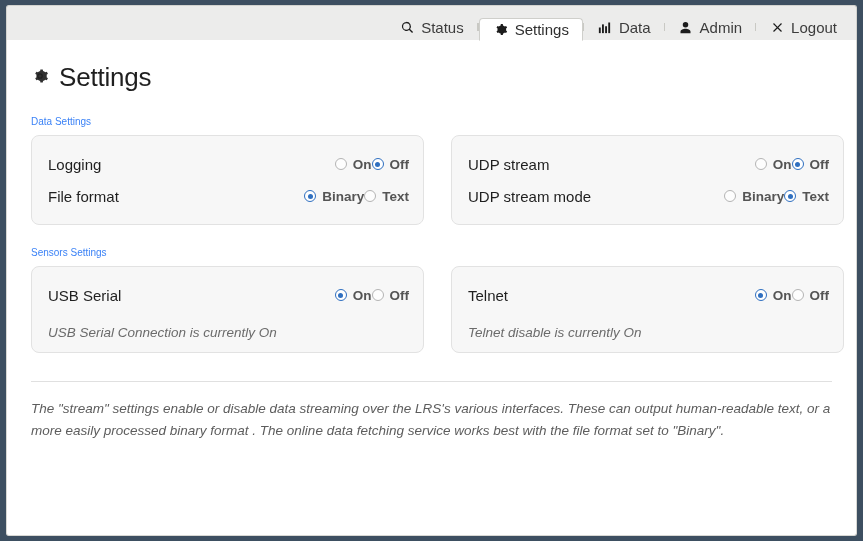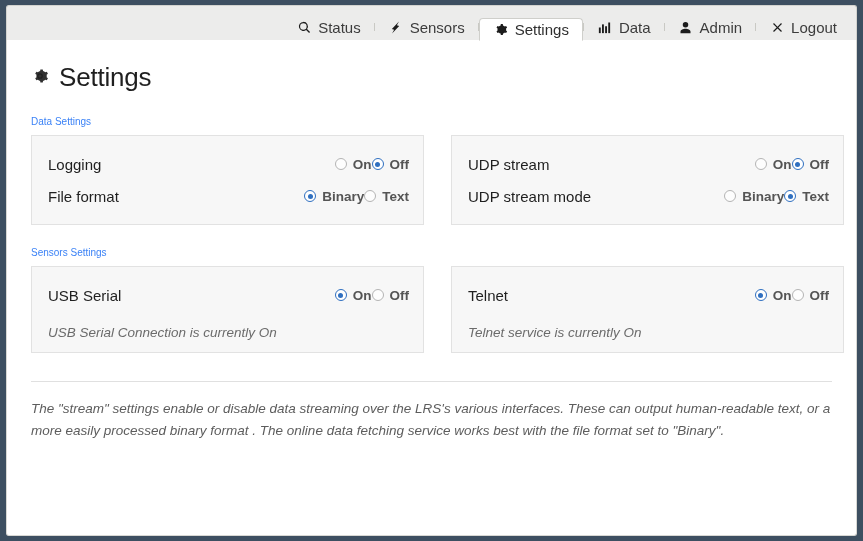--- a/index.html
+++ b/index.html
@@ -119,21 +119,21 @@
     color: #3b82f6;
   }
 
   .row {
     display: flex;
     gap: 27px;
   }
   .card {
     background: #f7f7f7;
     border: 1px solid #e2e2e2;
-    border-radius: 0;
+    border-radius: 8px;
     padding: 12px 14px 12px 16px;
     flex: 0 0 393px;
     width: 393px;
   }
   .card.tall { }
 
   .opt-line {
     display: flex;
     align-items: center;
     justify-content: space-between;
@@ -213,28 +213,20 @@
     <div class="tabs" id="tabs">
         <div class="tab">
           <span class="ic">
             <svg width="15" height="15" viewBox="0 0 24 24" fill="currentColor">
               <path d="M10.2 3a7.2 7.2 0 1 0 4.35 12.94l4.76 4.76 1.55-1.55-4.76-4.76A7.2 7.2 0 0 0 10.2 3zm0 2a5.2 5.2 0 1 1 0 10.4 5.2 5.2 0 0 1 0-10.4z"></path>
             </svg>
           </span>
           <span>Status</span>
         </div>
         <div class="tab-sep"></div>
-        <div class="tab">
-          <span class="ic">
-            <svg width="15" height="15" viewBox="0 0 24 24" fill="currentColor">
-              <path d="M17.5 2.5 6.2 14.3l3.6 1.1-3.3 6.1 11.4-11.9-3.7-1.1z"></path>
-            </svg>
-          </span>
-          <span>Sensors</span>
-        </div>
         <div class="tab-sep"></div>
         <div class="tab active">
           <span class="ic">
             <svg width="15" height="15" viewBox="0 0 24 24" fill="currentColor">
               <path d="M12 8.3a3.7 3.7 0 1 0 0 7.4 3.7 3.7 0 0 0 0-7.4zm0 5.8a2.1 2.1 0 1 1 0-4.2 2.1 2.1 0 0 1 0 4.2z"></path>
               <path d="M21 12c0-.6-.06-1.17-.17-1.72l1.77-1.2-1.6-2.77-2 .83a8.9 8.9 0 0 0-2.98-1.72L15.7 3.3h-3.2l-.32 2.12a8.9 8.9 0 0 0-2.98 1.72l-2-.83-1.6 2.77 1.77 1.2A9 9 0 0 0 7.2 12c0 .6.06 1.17.17 1.72l-1.77 1.2 1.6 2.77 2-.83a8.9 8.9 0 0 0 2.98 1.72l.32 2.12h3.2l.32-2.12a8.9 8.9 0 0 0 2.98-1.72l2 .83 1.6-2.77-1.77-1.2c.11-.55.17-1.12.17-1.72z"></path>
             </svg>
           </span>
           <span>Settings</span>
         </div>
@@ -369,21 +361,21 @@
                 <label class="choice">
                   <span class="radio on"></span>
                   <span class="choice-label">On</span>
                 </label>
                 <label class="choice">
                   <span class="radio"></span>
                   <span class="choice-label">Off</span>
                 </label>
               </div>
             </div>
-            <div class="status-note">Telnet service is currently On</div>
+            <div class="status-note">Telnet disable is currently On</div>
           </div>
         </div>
       </div>
 
     <div class="divider"></div>
     <p class="footnote">The "stream" settings enable or disable data streaming over the LRS's various interfaces. These can output human-readable text, or a more easily processed binary format . The online data fetching service works best with the file format set to "Binary".</p>
   </div>
 </div>
 
 </body></html>

